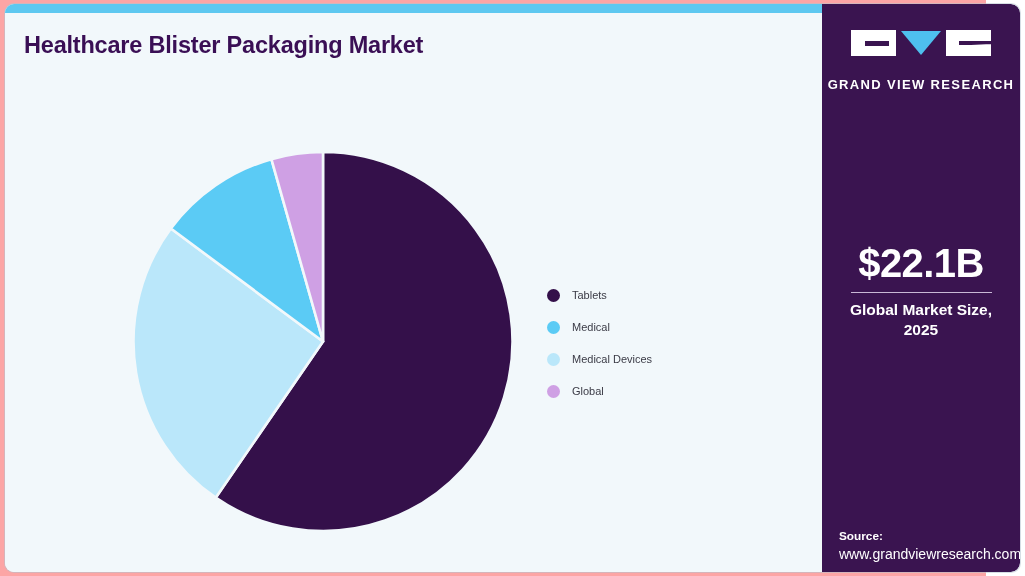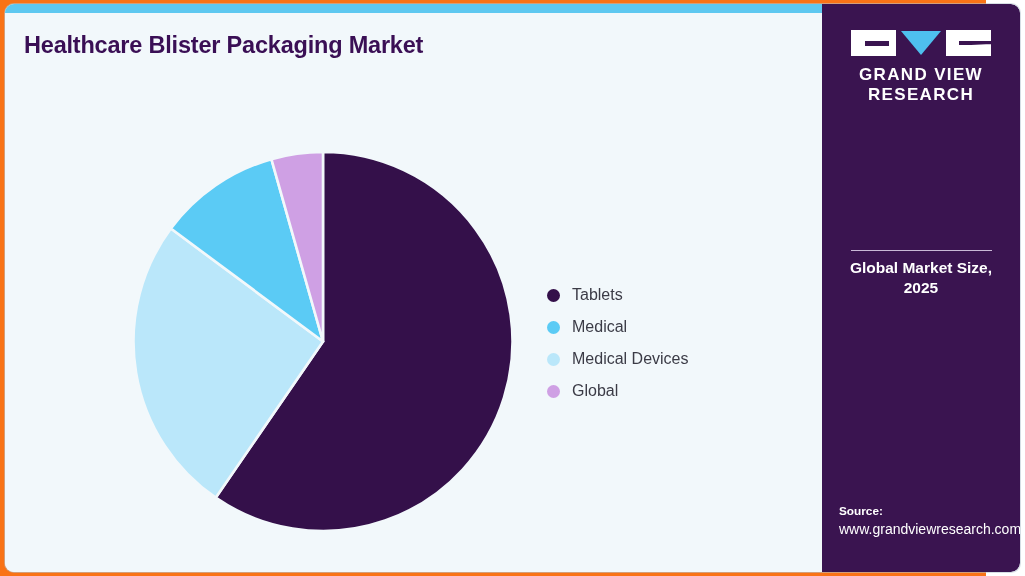--- a/index.html
+++ b/index.html
@@ -10,21 +10,21 @@
   body {
     width: 1025px;
     height: 576px;
     overflow: hidden;
     font-family: "Liberation Sans", sans-serif;
   }
   #infographic {
     position: relative;
     width: 986px;
     height: 576px;
-    background: #f97316;
+    background: #fca5a5;
     box-sizing: border-box;
     padding-left: 20px;
   }
   .card {
     position: absolute;
     left: 5px;
     top: 4px;
     width: 1015px;
     height: 568px;
     border-radius: 9px;
@@ -89,21 +89,21 @@
     height: 32px;
   }
   .legend-swatch {
     width: 13px;
     height: 13px;
     border-radius: 50%;
     flex: 0 0 auto;
     margin-right: 12px;
   }
   .legend-label {
-    font-size: 16px;
+    font-size: 11px;
     color: #3b3b46;
     white-space: nowrap;
     line-height: 1;
     text-align: center;
   }
   
   .side-panel {
     position: absolute;
     left: 817px;
     top: 0;
@@ -117,22 +117,22 @@
     left: 0;
     top: 26px;
     width: 198px;
     text-align: center;
   }
   .logo-mark {
     display: inline-block;
     line-height: 0;
   }
   .logo-text {
-    margin-top: 5px;
-    font-size: 17px;
+    margin-top: 17px;
+    font-size: 13px;
     font-weight: bold;
     letter-spacing: 1.35px;
     color: #ffffff;
     text-align: center;
   }
   .stat-block {
     position: absolute;
     left: 0;
     top: 238px;
     width: 198px;
@@ -154,21 +154,21 @@
   .stat-caption {
     font-size: 15.5px;
     color: #ffffff;
     line-height: 1.28;
     padding: 0 14px;
     font-weight: bold;
   }
   .source-block {
     position: absolute;
     left: 17px;
-    bottom: 34px;
+    bottom: 9px;
     width: 178px;
     text-align: left;
   }
   .source-label {
     font-size: 11.8px;
     font-weight: bold;
     color: #ffffff;
     line-height: 1.45;
   }
   .source-url {
@@ -229,20 +229,21 @@
           <svg width="140" height="26" viewBox="0 0 140 26">
             <path d="M0,0 H45 V26 H0 Z M14,11 H38 V16 H14 Z" fill="#ffffff" fill-rule="evenodd"></path>
             <path d="M50,1 H90 L70,25 Z" fill="#4ec0ef"></path>
             <path d="M95,0 H140 V26 H95 Z M108,11 H140 V14 L120,15 H108 Z" fill="#ffffff" fill-rule="evenodd"></path>
           </svg>
         </span>
         <div class="logo-text">GRAND VIEW RESEARCH</div>
       </div>
 
       <div class="stat-block">
+        <div class="stat-value">$22.1B</div>
         <div class="stat-divider"></div>
         <div class="stat-caption">Global Market Size, 2025</div>
       </div>
 
       <div class="source-block">
         <div class="source-label">Source:</div>
         <div class="source-url">www.grandviewresearch.com</div>
       </div>
 
     </div>

